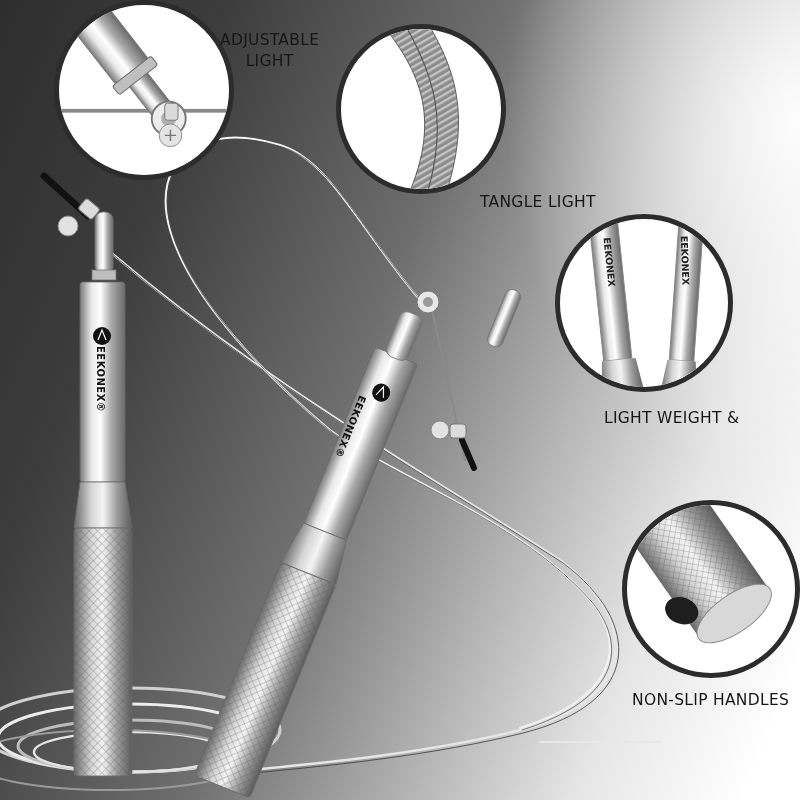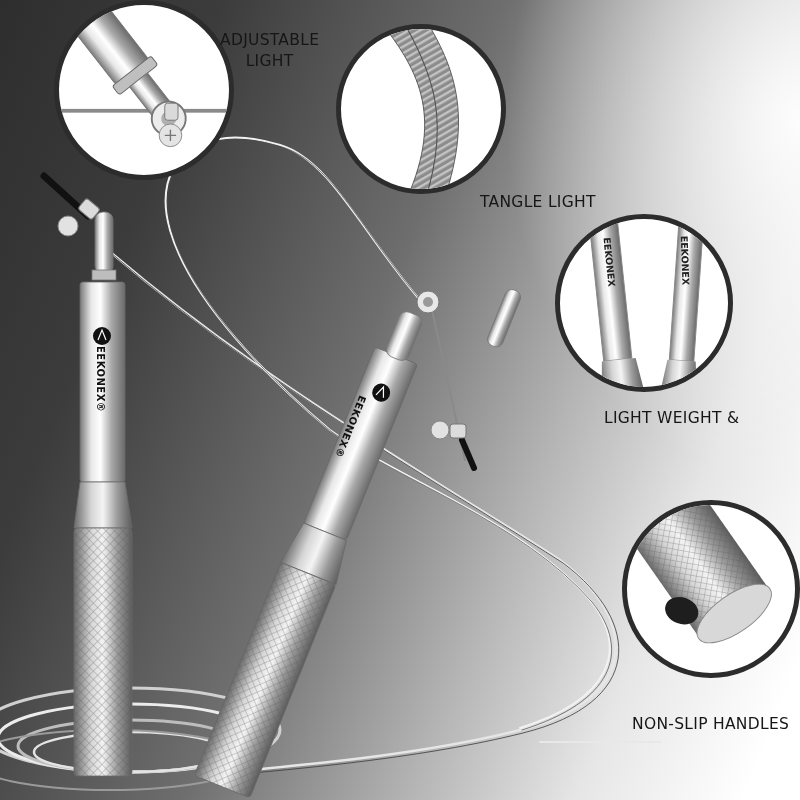--- a/index.html
+++ b/index.html
@@ -174,15 +174,15 @@
 <div class="callout" style="left:622px; top:500px; width:178px; height:178px;">
   <svg viewBox="0 0 178 178">
     <g transform="rotate(-35 90 90)">
       <rect x="50" y="-40" width="90" height="160" fill="url(#metalV2)"></rect>
       <rect x="50" y="-40" width="90" height="160" fill="url(#knurl)"></rect>
       <ellipse cx="95" cy="124" rx="46" ry="20" fill="#d8d8d8" stroke="#888"></ellipse>
     </g>
     <ellipse cx="58" cy="112" rx="18" ry="14" fill="#1e1e1e" transform="rotate(20 58 112)"></ellipse>
   </svg>
 </div>
-<div class="label" style="left:632px; top:714px;">
+<div class="label" style="left:632px; top:690px;">
   <span class="line">NON-SLIP HANDLES</span>
 </div>
 
 </body></html>

